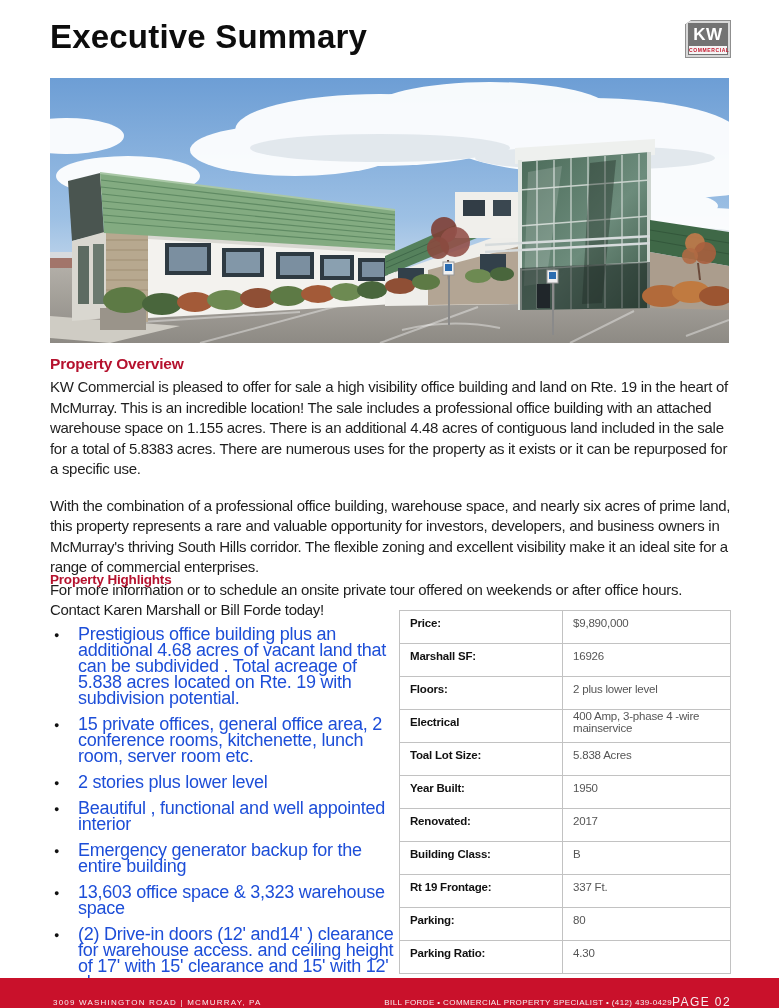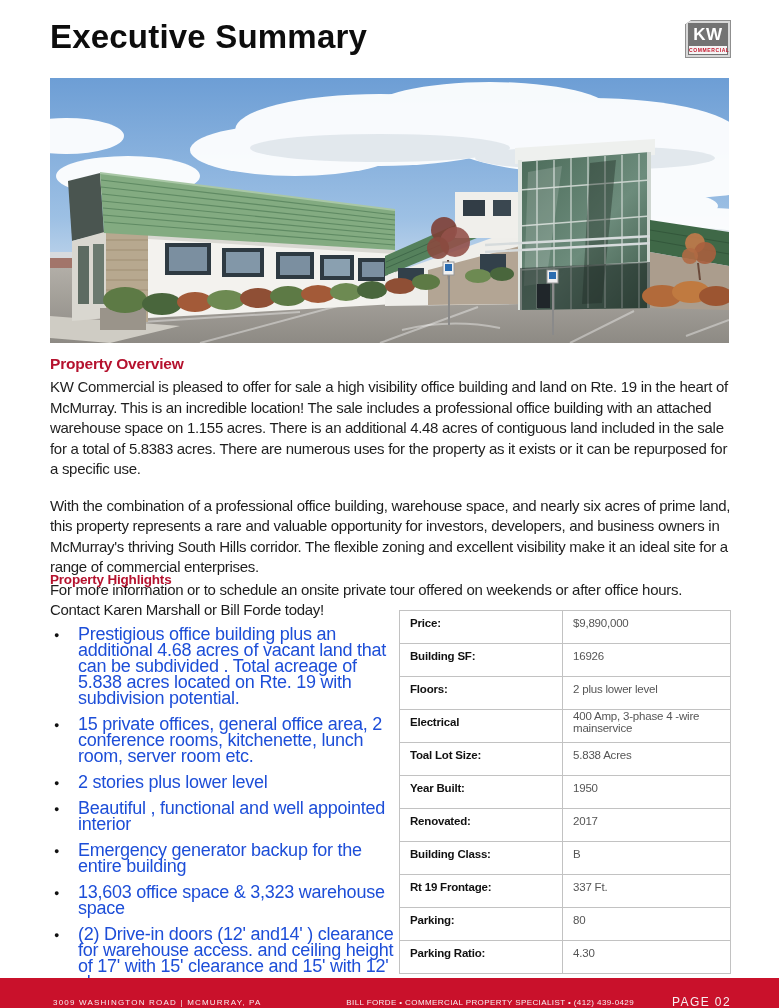--- a/index.html
+++ b/index.html
@@ -69,21 +69,21 @@
   }
   .details td.lbl { width:163px; font-size:11.5px; font-weight:700; color:#111; letter-spacing:-0.2px; }
   .details td.val { font-size:11.5px; color:#555; letter-spacing:-0.2px; }
   
   .footer {
     position:absolute; left:0; top:978px; width:779px; height:48px;
     background:#c9112b; display:flex; align-items:center; justify-content:space-between;
     padding:0 48px 0 53px;
   }
   .footer .addr { font-size:8px; letter-spacing:1.2px; color:#f6eef0; }
-  .footer .right { display:flex; align-items:center; gap:38px; }
+  .footer .right { display:flex; align-items:center; }
   .footer .contact { font-size:8px; letter-spacing:0.4px; color:#f6eef0; }
   .footer .pageno { font-size:12px; letter-spacing:1.4px; color:#f6eef0; }
 </style>
 </head>
 <body>
 
 <h1 class="page-title">Executive Summary</h1>
 
 <div class="kw-logo">
   <div class="kw">KW</div>
@@ -299,21 +299,21 @@
   <li>Loading dock</li>
 </ul>
 
 <table class="details">
   <tbody>
     <tr>
         <td class="lbl">Price:</td>
         <td class="val">$9,890,000</td>
       </tr>
     <tr>
-        <td class="lbl">Building SF:</td>
+        <td class="lbl">Marshall SF:</td>
         <td class="val">16926</td>
       </tr>
     <tr>
         <td class="lbl">Floors:</td>
         <td class="val">2 plus lower level</td>
       </tr>
     <tr>
         <td class="lbl">Electrical</td>
         <td class="val">400 Amp, 3-phase 4 -wire mainservice</td>
       </tr>

